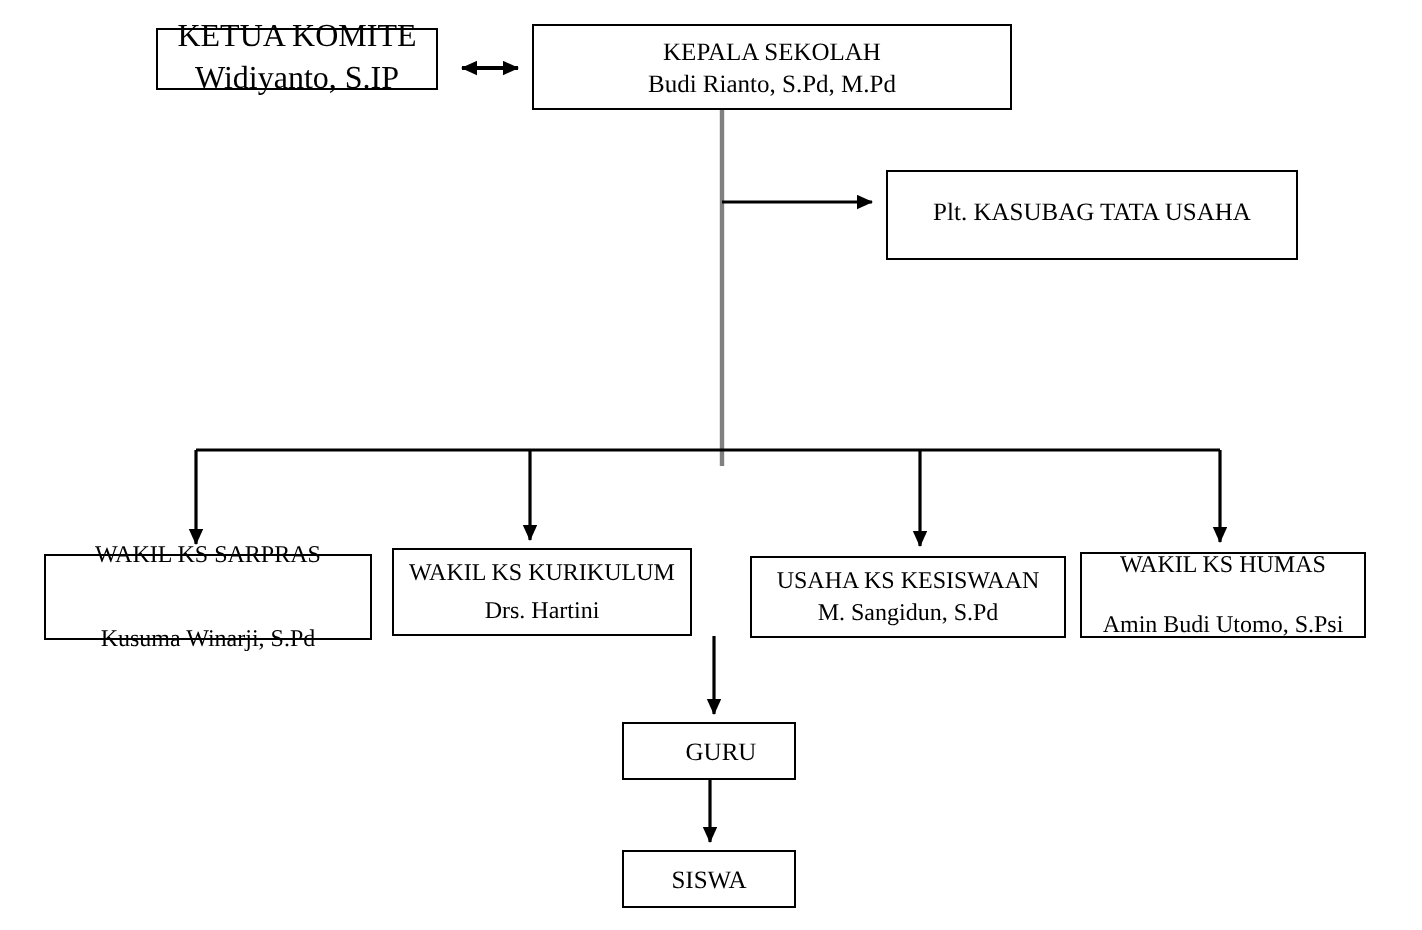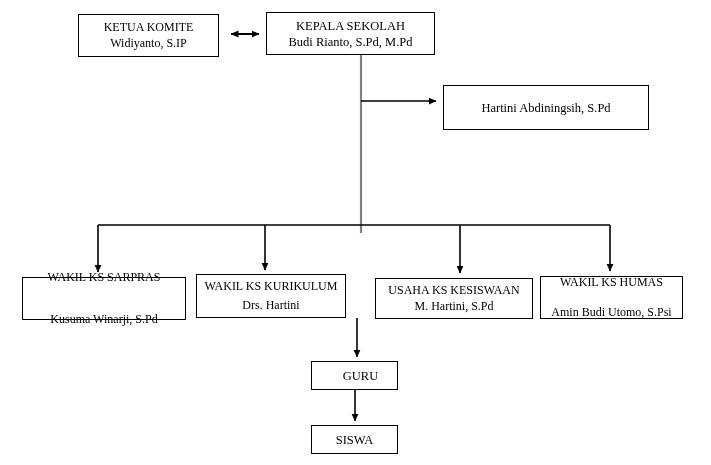--- a/index.html
+++ b/index.html
@@ -26,22 +26,22 @@
     justify-content: center;
     text-align: center;
     color: #000000;
     line-height: 1.28;
     z-index: 3;
   }
   .node .line1 { white-space: nowrap; }
   .node .line2 { white-space: nowrap; }
 
   
-  #node-ketua-komite   { left: 78px;  top: 14px;  width: 141px; height: 43px;  font-size: 12px; }
-  #node-kepala-sekolah { left: 266px; top: 12px;  width: 169px; height: 43px;  font-size: 12.5px; }
+  #node-ketua-komite   { left: 78px;  top: 14px;  width: 141px; height: 31px;  font-size: 16px; }
+  #node-kepala-sekolah { left: 266px; top: 12px;  width: 240px; height: 43px;  font-size: 12.5px; }
   #node-tata-usaha     { left: 443px; top: 85px;  width: 206px; height: 45px;  font-size: 12.5px; }
   #node-tata-usaha .line1 { margin-bottom: 4px; }
   #node-sarpras        { left: 22px;  top: 277px; width: 164px; height: 43px;  font-size: 12px; gap: 26px; }
   #node-kurikulum      { left: 196px; top: 274px; width: 150px; height: 44px;  font-size: 12px; }
   #node-kurikulum .line1 { margin-bottom: 3px; }
   #node-kesiswaan      { left: 375px; top: 278px; width: 158px; height: 41px;  font-size: 12px; }
   #node-humas          { left: 540px; top: 276px; width: 143px; height: 43px;  font-size: 12px; }
   #node-humas .line1 { margin-bottom: 15px; }
   #node-guru           { left: 311px; top: 361px; width: 87px;  height: 29px;  font-size: 12.5px; padding-left: 12px; }
   #node-siswa          { left: 311px; top: 425px; width: 87px;  height: 29px;  font-size: 12.5px; }
@@ -91,36 +91,36 @@
     <span class="line1">KETUA KOMITE</span>
     <span class="line2">Widiyanto, S.IP</span>
   </div>
 
   <div class="node" id="node-kepala-sekolah">
     <span class="line1">KEPALA SEKOLAH</span>
     <span class="line2">Budi Rianto, S.Pd, M.Pd</span>
   </div>
 
   <div class="node" id="node-tata-usaha">
-    <span class="line2">Hartini Abdiningsih, S.Pd</span>
+    <span class="line1">Plt. KASUBAG  TATA USAHA</span>
   </div>
 
   <div class="node" id="node-sarpras">
     <span class="line1">WAKIL KS  SARPRAS</span>
     <span class="line2">Kusuma Winarji, S.Pd</span>
   </div>
 
   <div class="node" id="node-kurikulum">
     <span class="line1">WAKIL KS KURIKULUM</span>
     <span class="line2">Drs. Hartini</span>
   </div>
 
   <div class="node" id="node-kesiswaan">
     <span class="line1">USAHA KS  KESISWAAN</span>
-    <span class="line2">M. Hartini, S.Pd</span>
+    <span class="line2">M. Sangidun, S.Pd</span>
   </div>
 
   <div class="node" id="node-humas">
     <span class="line1">WAKIL KS HUMAS</span>
     <span class="line2">Amin Budi Utomo, S.Psi</span>
   </div>
 
   <div class="node" id="node-guru">
     <span class="line1">GURU</span>
   </div>

